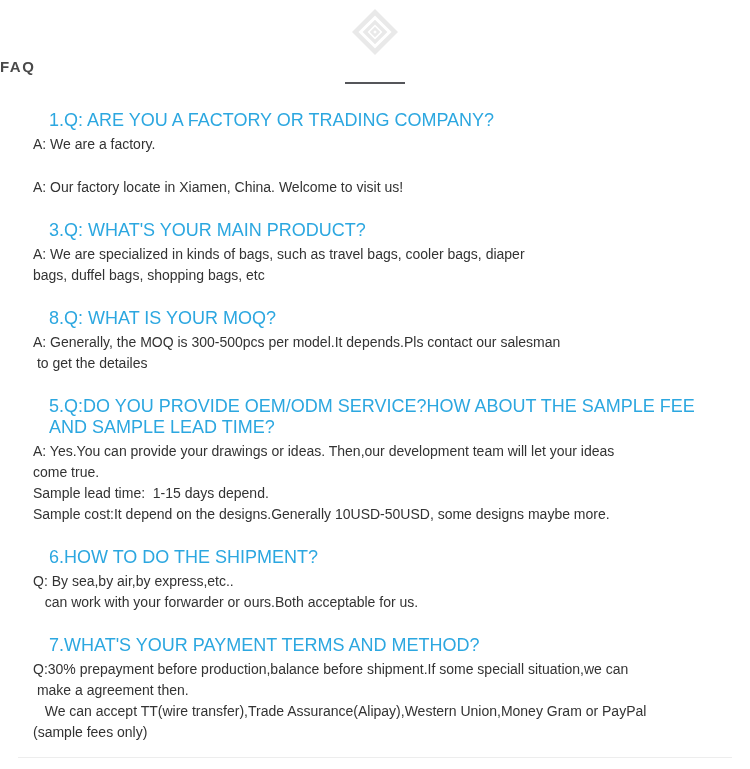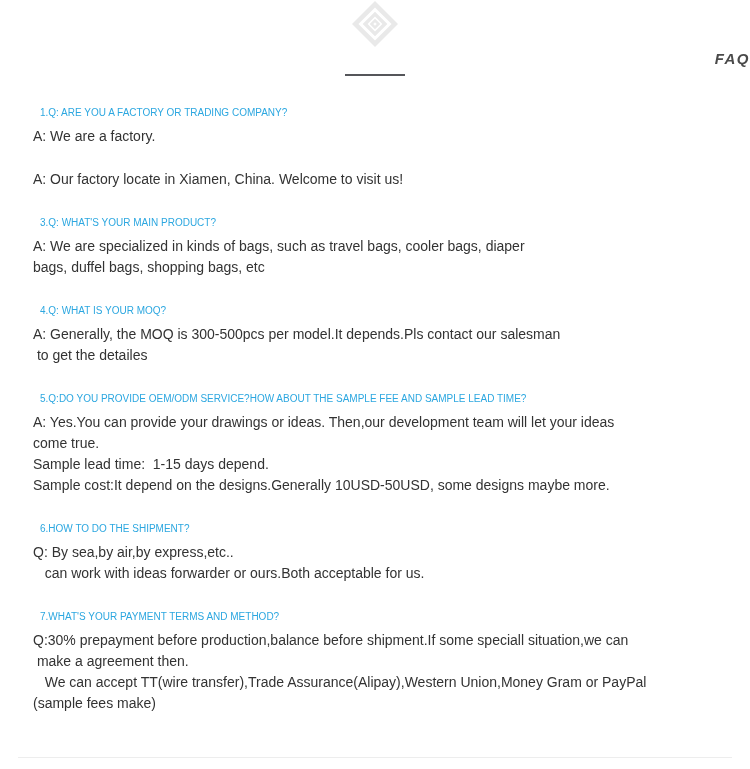--- a/index.html
+++ b/index.html
@@ -16,22 +16,22 @@
     font-family:"Liberation Sans","DejaVu Sans",sans-serif;
     color:var(--body);
   }
   .page{
     position:relative;
     width:750px;
     min-height:769px;
     overflow:hidden;
   }
   .hero{
-    text-align:right;
-    font-style:italic;
+    padding-top:8px;
+    text-align:left;
   }
   .hero svg{display:block;margin:0 auto;}
   .faq-title{
     margin-top:2px;
     font-size:15px;
     font-weight:bold;
     letter-spacing:1.5px;
     color:var(--title);
     line-height:18px;
   }
@@ -41,22 +41,22 @@
     background:var(--divider);
     margin:6px auto 0;
   }
   .faq-list{
     padding:26px 33px 0;
   }
   .faq-item{
     margin-bottom:22px;
   }
   .faq-item .q{
-    margin:0 7px 3px;
-    font-size:10px;
+    margin:0 16px 3px;
+    font-size:18px;
     font-weight:normal;
     color:var(--blue);
     line-height:21px;
   }
   .a-line{
     font-size:14px;
     line-height:21px;
     color:var(--body);
     white-space:pre-wrap;
   }
@@ -102,51 +102,51 @@
 
   <section class="faq-item">
     <h3 class="q">3.Q: WHAT'S YOUR MAIN PRODUCT?</h3>
     <div class="answers">
           <div class="a-line">A: We are specialized in kinds of bags, such as travel bags, cooler bags, diaper</div>
           <div class="a-line">bags, duffel bags, shopping bags, etc</div>
         </div>
   </section>
 
   <section class="faq-item">
-    <h3 class="q">4.Q: WHAT IS YOUR MOQ?</h3>
+    <h3 class="q">8.Q: WHAT IS YOUR MOQ?</h3>
     <div class="answers">
           <div class="a-line">A: Generally, the MOQ is 300-500pcs per model.It depends.Pls contact our salesman</div>
           <div class="a-line"> to get the detailes</div>
         </div>
   </section>
 
   <section class="faq-item">
     <h3 class="q">5.Q:DO YOU PROVIDE OEM/ODM SERVICE?HOW ABOUT THE SAMPLE FEE AND SAMPLE LEAD TIME?</h3>
     <div class="answers">
           <div class="a-line">A: Yes.You can provide your drawings or ideas. Then,our development team will let your ideas</div>
           <div class="a-line">come true.</div>
           <div class="a-line">Sample lead time:  1-15 days depend.</div>
           <div class="a-line">Sample cost:It depend on the designs.Generally 10USD-50USD, some designs maybe more.</div>
         </div>
   </section>
 
   <section class="faq-item">
     <h3 class="q">6.HOW TO DO THE SHIPMENT?</h3>
     <div class="answers">
           <div class="a-line">Q: By sea,by air,by express,etc..</div>
-          <div class="a-line">   can work with ideas forwarder or ours.Both acceptable for us.</div>
+          <div class="a-line">   can work with your forwarder or ours.Both acceptable for us.</div>
         </div>
   </section>
 
   <section class="faq-item">
     <h3 class="q">7.WHAT'S YOUR PAYMENT TERMS AND METHOD?</h3>
     <div class="answers">
           <div class="a-line">Q:30% prepayment before production,balance before shipment.If some speciall situation,we can</div>
           <div class="a-line"> make a agreement then.</div>
           <div class="a-line">   We can accept TT(wire transfer),Trade Assurance(Alipay),Western Union,Money Gram or PayPal</div>
-          <div class="a-line">(sample fees make)</div>
+          <div class="a-line">(sample fees only)</div>
         </div>
   </section>
 </div>
 
   <div class="bottom-line"></div>
 
 </div>
 
 </body></html>

